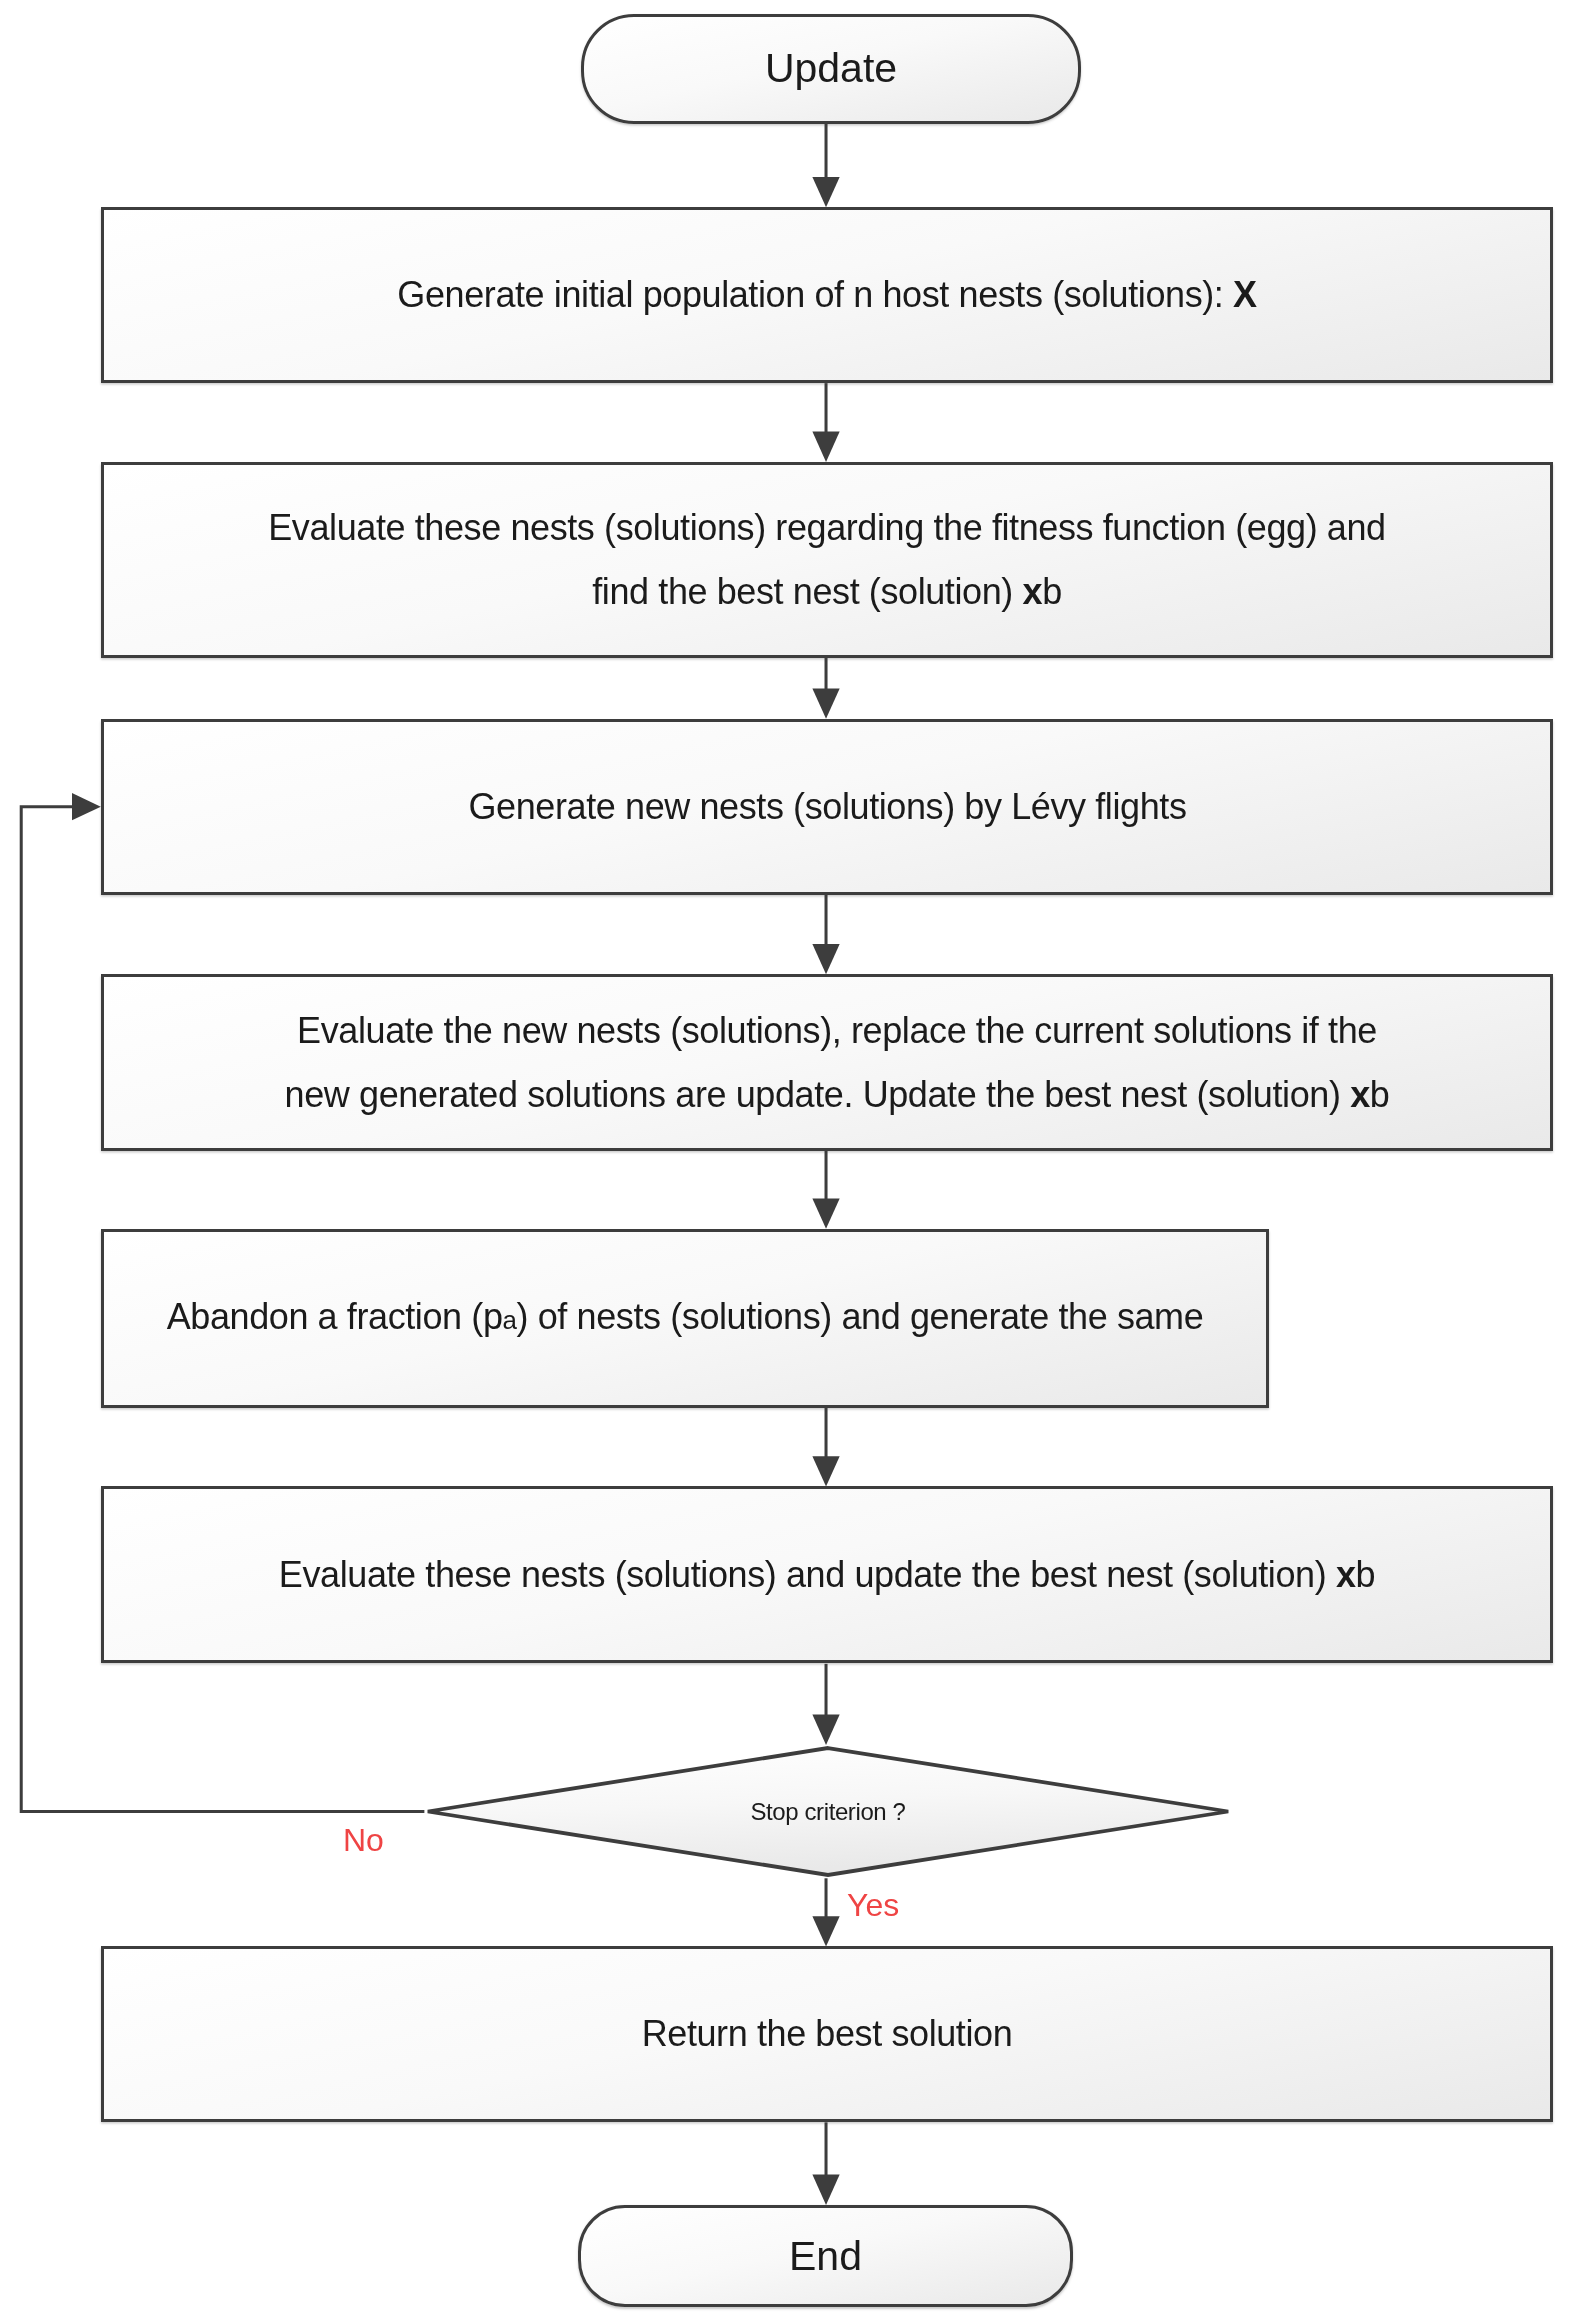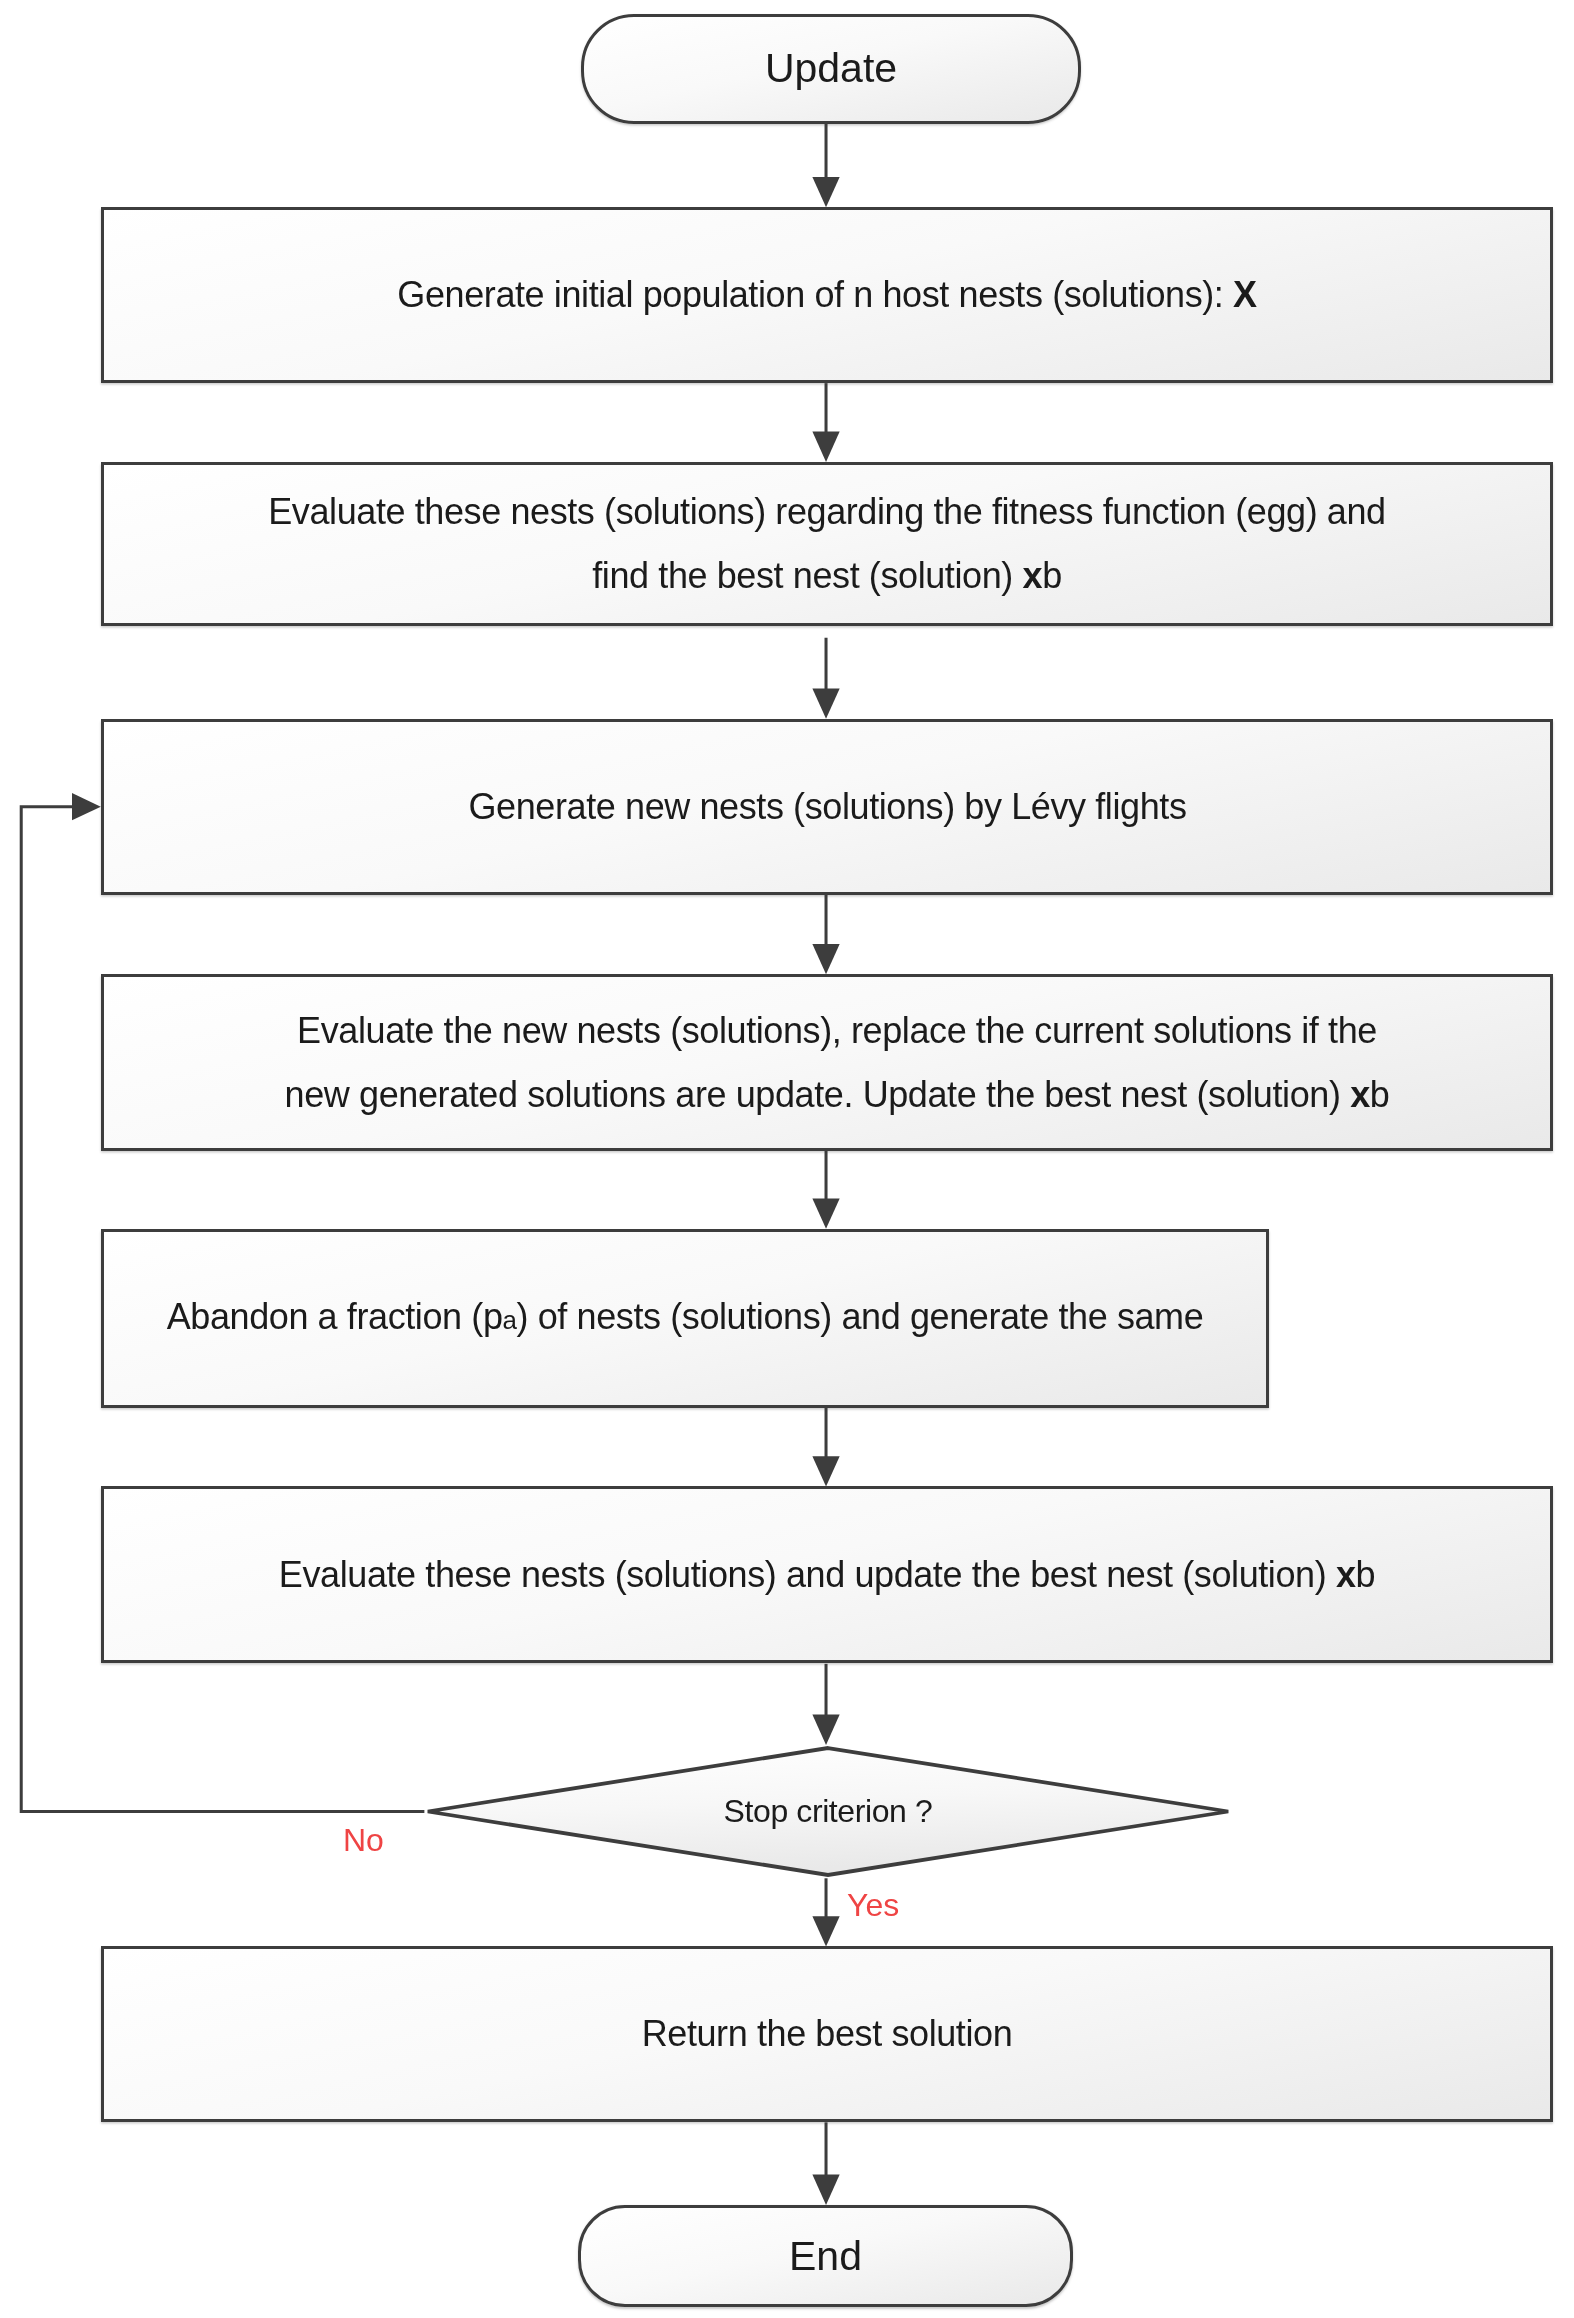--- a/index.html
+++ b/index.html
@@ -45,21 +45,21 @@
   .diamond-wrap {
     position: absolute;
     left: 424px; top: 1745px;
     width: 808px; height: 133px;
   }
   .diamond-wrap svg { position: absolute; left: 0; top: 0; width: 100%; height: 100%; }
   .diamond-txt {
     position: absolute;
     left: 0; top: 0; right: 0; bottom: 0;
     display: flex; align-items: center; justify-content: center;
-    font-size: 32px;
+    font-size: 24px;
     letter-spacing: -0.4px;
   }
   .edge-label {
     position: absolute;
     font-size: 32px;
     color: #ef4444;
   }
   #lbl-no  { left: 343px;  top: 1822px; }
   #lbl-yes { left: 847px; top: 1887px; }
 </style>
@@ -96,21 +96,21 @@
   </svg>
 
   <div class="node terminator" style="left:581px; top:13.6px; width:500px; height:110px;">
     <span>Update</span>
   </div>
 
   <div class="node process" style="left:101px; top:207px; width:1452px; height:176px;">
     <div class="txt"><span>Generate initial population of n host nests (solutions): </span><span class="b">X</span></div>
   </div>
 
-  <div class="node process" style="left:101px; top:462px; width:1452px; height:164px;">
+  <div class="node process" style="left:101px; top:462px; width:1452px; height:196px;">
     <div class="txt"><span>Evaluate these nests (solutions) regarding the fitness function (egg) and</span><br><span>find the best nest (solution) </span><span class="b">x</span><span>b</span></div>
   </div>
 
   <div class="node process" style="left:101px; top:719px; width:1452px; height:176px;padding-left:16px;">
     <div class="txt"><span>Generate new nests (solutions) by Lévy flights</span></div>
   </div>
 
   <div class="node process" style="left:101px; top:974px; width:1452px; height:177px;padding-left:35px;">
     <div class="txt"><span>Evaluate the new nests (solutions), replace the current solutions if the</span><br><span>new generated solutions are update. Update the best nest (solution) </span><span class="b">x</span><span>b</span></div>
   </div>

